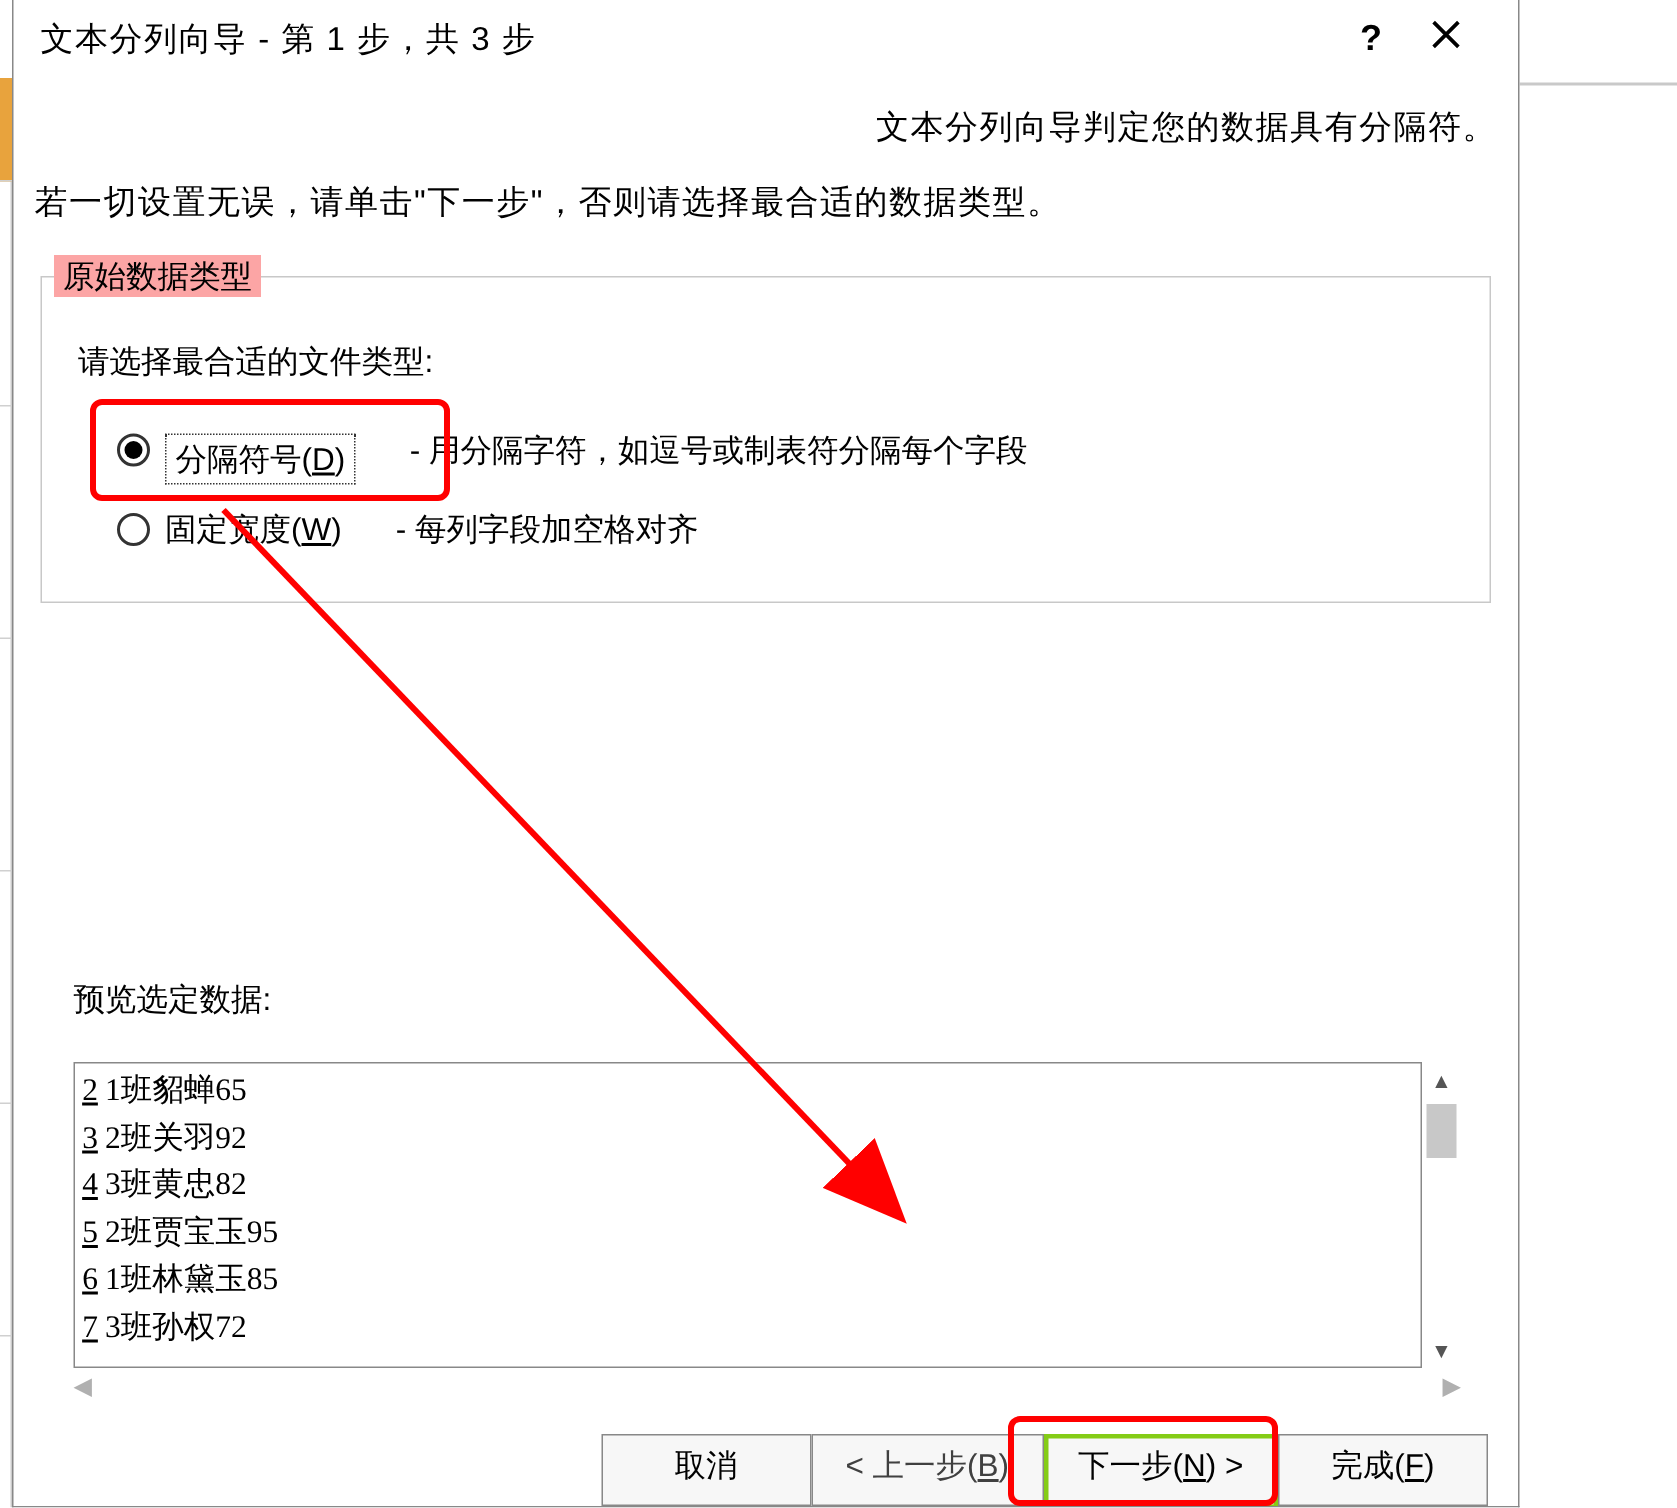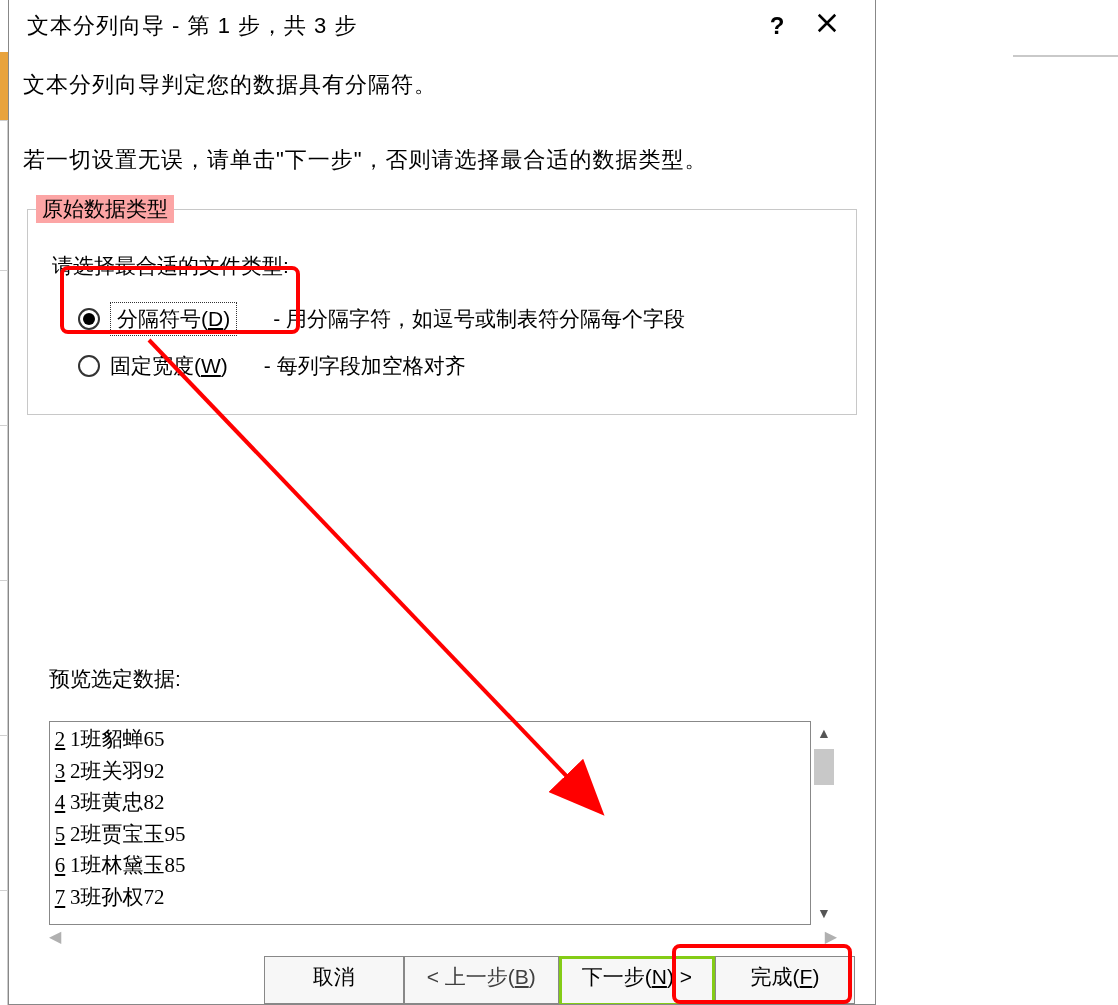--- a/index.html
+++ b/index.html
@@ -27,21 +27,21 @@
     background: #e8a33d;
   }
   .grid-line {
     position: absolute;
     left: 0; width: 8px; height: 1px;
     background: #d0d0d0;
   }
   .dialog {
     position: absolute;
     left: 8px; top: 0;
-    width: 868px; height: 1005px;
+    width: 1005px; height: 1005px;
     background: #fff;
     border: 1px solid #888;
     border-top: none;
   }
   .titlebar {
     height: 52px;
     display: flex;
     align-items: center;
     padding: 0 18px 0 18px;
     font-size: 22px;
@@ -53,21 +53,21 @@
     cursor: pointer;
   }
   .titlebar .close {
     width: 60px; text-align: center;
     cursor: pointer;
   }
   .titlebar .close svg { width: 22px; height: 22px; }
   .content {
     padding: 18px 14px 0 14px;
   }
-  .intro1 { font-size: 22px; margin-bottom: 45px; letter-spacing: 1px; }
+  .intro1 { font-size: 22px; margin-bottom: 20px; letter-spacing: 1px; text-align: right; }
   .intro2 { font-size: 22px; margin-bottom: 34px; letter-spacing: 1px; }
   .fieldset {
     border: 1px solid #c8c8c8;
     padding: 10px 16px 18px 16px;
     position: relative;
     margin: 0 4px;
   }
   .fieldset .legend {
     position: absolute;
     top: -15px; left: 8px;
@@ -98,20 +98,21 @@
     background: #000;
     border-radius: 50%;
   }
   .radio-label {
     white-space: nowrap;
   }
   .radio-label .ul { text-decoration: underline; }
   .dotted-wrap {
     border: 1px dotted #333;
     padding: 2px 6px;
+    margin-top: 12px;
   }
   .radio-desc {
     margin-left: 36px;
     white-space: nowrap;
   }
   .highlight-box {
     position: absolute;
     border: 4px solid #ff0000;
     border-radius: 8px;
     pointer-events: none;

